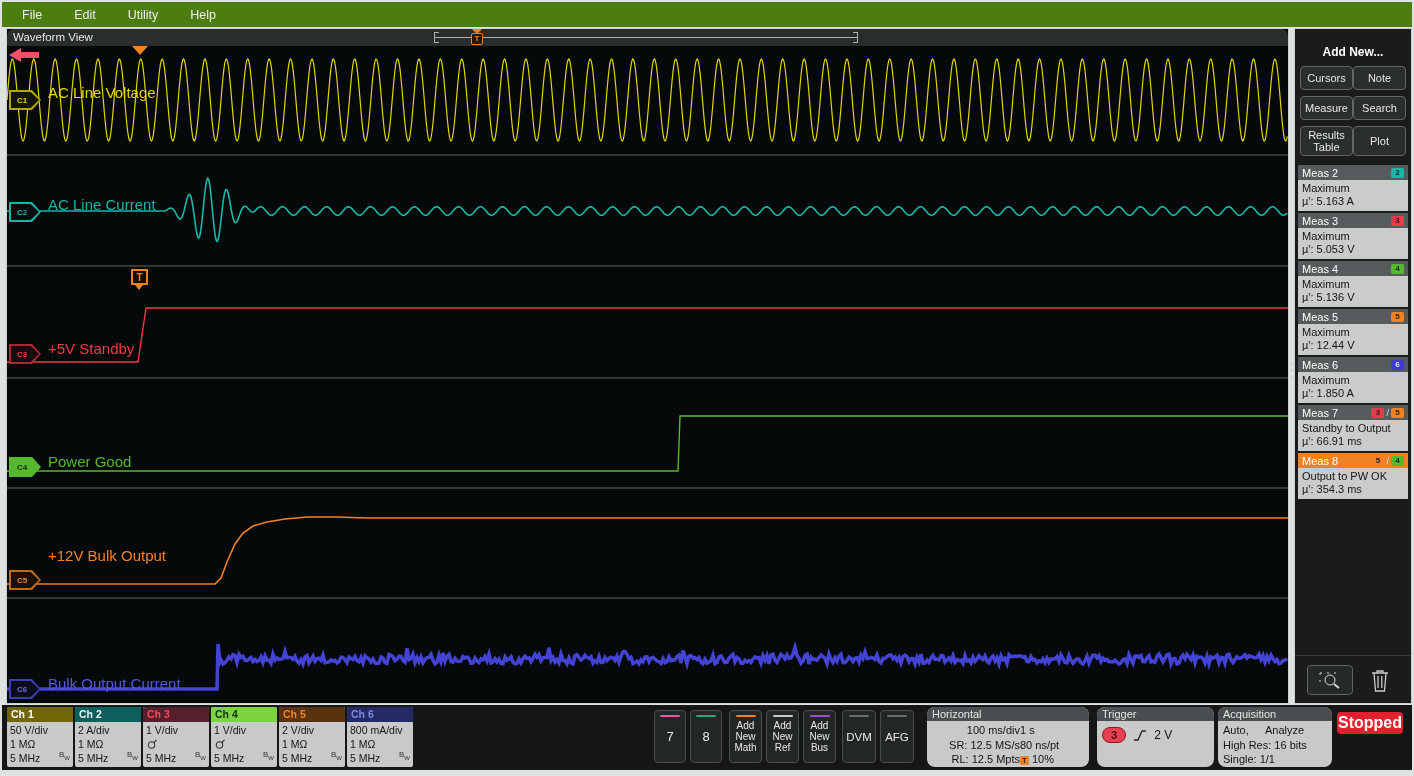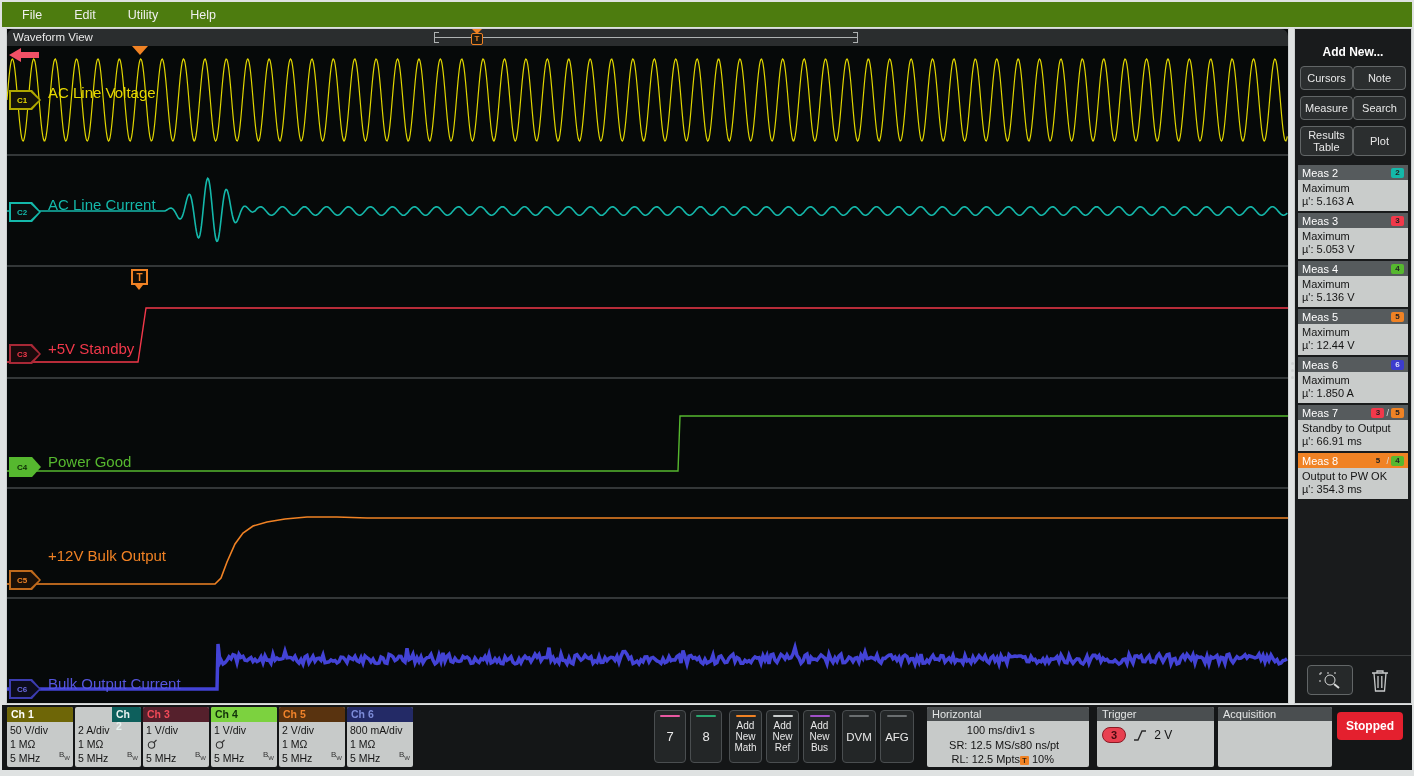--- a/index.html
+++ b/index.html
@@ -54,40 +54,40 @@
   .chip-y { background:#e6d800; } .chip-t { background:#14b8aa; } .chip-r { background:#f2384a; }
   .chip-g { background:#56b82f; } .chip-o { background:#f08224; } .chip-b { background:#3c3ccd; color:#dfe2ff; }
   .slash { color:#ddd; font-size:9px; }
   .sb-footer { position:absolute; left:0; right:0; bottom:0; height:48px; border-top:1px solid #3a3d3e; display:flex; align-items:center; gap:16px; padding-left:12px; }
   .zoom-btn { width:46px; height:30px; background:#26292a; border:1px solid #626667; border-radius:4px; display:flex; align-items:center; justify-content:center; }
 
   
   .bottombar { position:absolute; left:2px; top:705px; width:1410px; height:65px; background:#141617; }
   .ch-card { position:absolute; top:2px; width:66px; height:60px; border-radius:2px; overflow:hidden; background:#c7cac9; }
   .ch-card-h { height:15px; font-size:10.5px; font-weight:bold; padding:1px 4px; }
-  .h-ch1 { background:#6e6607; color:#fff; } .h-ch2 { background:#0d5f5c; color:#e8f2f0;margin-left:37px; }
+  .h-ch1 { background:#6e6607; color:#fff; } .h-ch2 { background:#0d5f5c; color:#e8f2f0; }
   .h-ch3 { background:#55202c; color:#f24a58; } .h-ch4 { background:#7cd23f; color:#10300a; }
   .h-ch5 { background:#59330f; color:#f0832a; } .h-ch6 { background:#232a66; color:#7d8cd8; }
   .ch-card-b { position:relative; padding:1px 3px; font-size:10.5px; color:#151515; line-height:14px; height:45px; }
   .bw { position:absolute; right:3px; bottom:2px; font-size:8px; color:#333; }
   .bw sub { font-size:6px; }
   .probe-row { height:14px; display:flex; align-items:center; }
 
   .sq-btn { position:absolute; top:5px; height:53px; background:#232627; border:1px solid #4a4e50; border-radius:4px; color:#e8e8e8; display:flex; flex-direction:column; align-items:center; justify-content:center; font-size:13px; }
   .sq-btn .stripe { position:absolute; top:4px; left:50%; transform:translateX(-50%); width:20px; height:2px; border-radius:1px; }
   .sq-btn.small-text { font-size:10px; line-height:11px; text-align:center; }
 
-  .info-panel { position:absolute; top:2px; height:60px; background:#c7cac9; border-radius:2px; overflow:hidden; }
+  .info-panel { position:absolute; top:2px; height:60px; background:#c7cac9; border-radius:8px; overflow:hidden; }
   .info-h { height:14px; background:#4a4e50; color:#e4e6e6; font-size:11px; padding:0 5px; line-height:14px; }
   .info-b { padding:2px 5px; font-size:11px; color:#141414; line-height:14.5px; }
   .hrow { display:flex; }
   .hrow .c1 { width:88px;text-align:right; }
   .t-mini { display:inline-block; width:9px; height:9px; background:#f08224; color:#30200a; font-size:7px; font-weight:bold; text-align:center; line-height:9px; border-radius:1px; vertical-align:middle; margin-right:3px; }
   .trig-src { display:inline-block; background:#e84050; border:1px solid #8a1a24; color:#47090f; font-size:11px; font-weight:bold; border-radius:8px; padding:0 8px; line-height:14px; }
-  .stopped-btn { position:absolute; left:1335px; top:7px; width:66px; height:28px; background:#e4202e; color:#fff; font-size:12px; font-weight:bold; border:none; border-radius:4px; }
+  .stopped-btn { position:absolute; left:1335px; top:7px; width:66px; height:22px; background:#e4202e; color:#fff; font-size:16px; font-weight:bold; border:none; border-radius:4px; }
 </style>
 </head>
 <body>
 
 <div class="app">
 
   <div class="menubar">
     <span class="menu-item">File</span>
     <span class="menu-item">Edit</span>
     <span class="menu-item">Utility</span>
@@ -423,18 +423,26 @@
         <span class="trig-src">3</span>
         <svg width="14" height="13">
             <path d="M1 11 h4 l4 -9 h4" stroke="#2a2a2a" stroke-width="1.4" fill="none"></path>
           </svg>
         <span style="font-size:12px">2 V</span>
       </div>
     </div>
 
     <div class="info-panel" style="left:1216px; width:114px">
       <div class="info-h">Acquisition</div>
+      <div class="info-b">
+        <div class="hrow">
+            <span style="width:42px">Auto,</span>
+            <span>Analyze</span>
+          </div>
+        <div>High Res: 16 bits</div>
+        <div>Single: 1/1</div>
+      </div>
     </div>
 
     <button class="stopped-btn">Stopped</button>
   </div>
 
 </div>
 
 </body></html>

